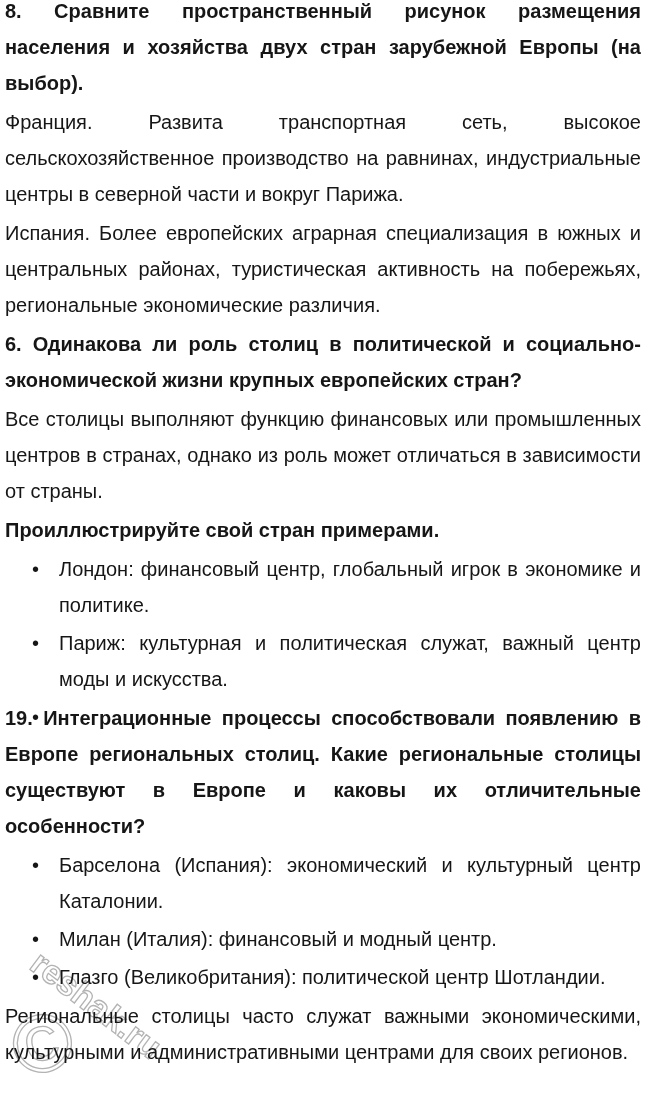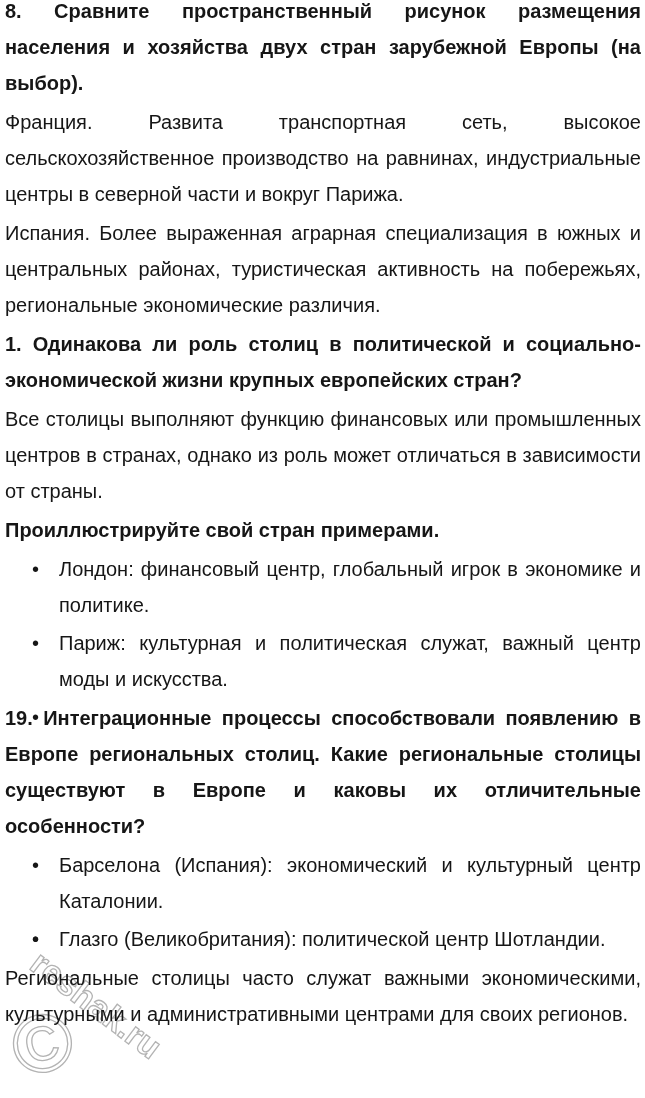--- a/index.html
+++ b/index.html
@@ -56,23 +56,23 @@
 </style>
 </head>
 <body>
 
 <main>
 
   <p class="heading">8.  Сравните пространственный рисунок размещения населения и хозяйства двух стран зарубежной Европы (на выбор).</p>
 
   <p>Франция. Развита транспортная сеть, высокое сельскохозяйственное производство на равнинах, индустриальные центры в северной части и вокруг Парижа.</p>
 
-  <p>Испания. Более выраженная аграрная специализация в южных и центральных районах, туристическая активность на побережьях, региональные экономические различия.</p>
+  <p>Испания. Более европейских аграрная специализация в южных и центральных районах, туристическая активность на побережьях, региональные экономические различия.</p>
 
-  <p class="heading">1.  Одинакова ли роль столиц в политической и социально-экономической жизни крупных европейских стран?</p>
+  <p class="heading">6.  Одинакова ли роль столиц в политической и социально-экономической жизни крупных европейских стран?</p>
 
   <p>Все столицы выполняют функцию финансовых или промышленных центров в странах, однако из роль может отличаться в зависимости от страны.</p>
 
   <p class="heading">Проиллюстрируйте свой стран примерами.</p>
 
   <ul class="bullet-list">
     <li>
       <span class="bullet">•</span>
       <span>Лондон: финансовый центр, глобальный игрок в экономике и политике.</span>
     </li>
@@ -87,20 +87,21 @@
 
   <p class="heading">19. Интеграционные процессы способствовали появлению в Европе региональных столиц. Какие региональные столицы существуют в Европе и каковы их отличительные особенности?</p>
 
   <ul class="bullet-list">
     <li>
       <span class="bullet">•</span>
       <span>Барселона (Испания): экономический и культурный центр Каталонии.</span>
     </li>
     <li>
       <span class="bullet">•</span>
+      <span>Милан (Италия): финансовый и модный центр.</span>
     </li>
     <li>
       <span class="bullet">•</span>
       <span>Глазго (Великобритания): политической центр Шотландии.</span>
     </li>
   </ul>
 
   <p>Региональные столицы часто служат важными экономическими, культурными и административными центрами для своих регионов.</p>
 
 </main>

